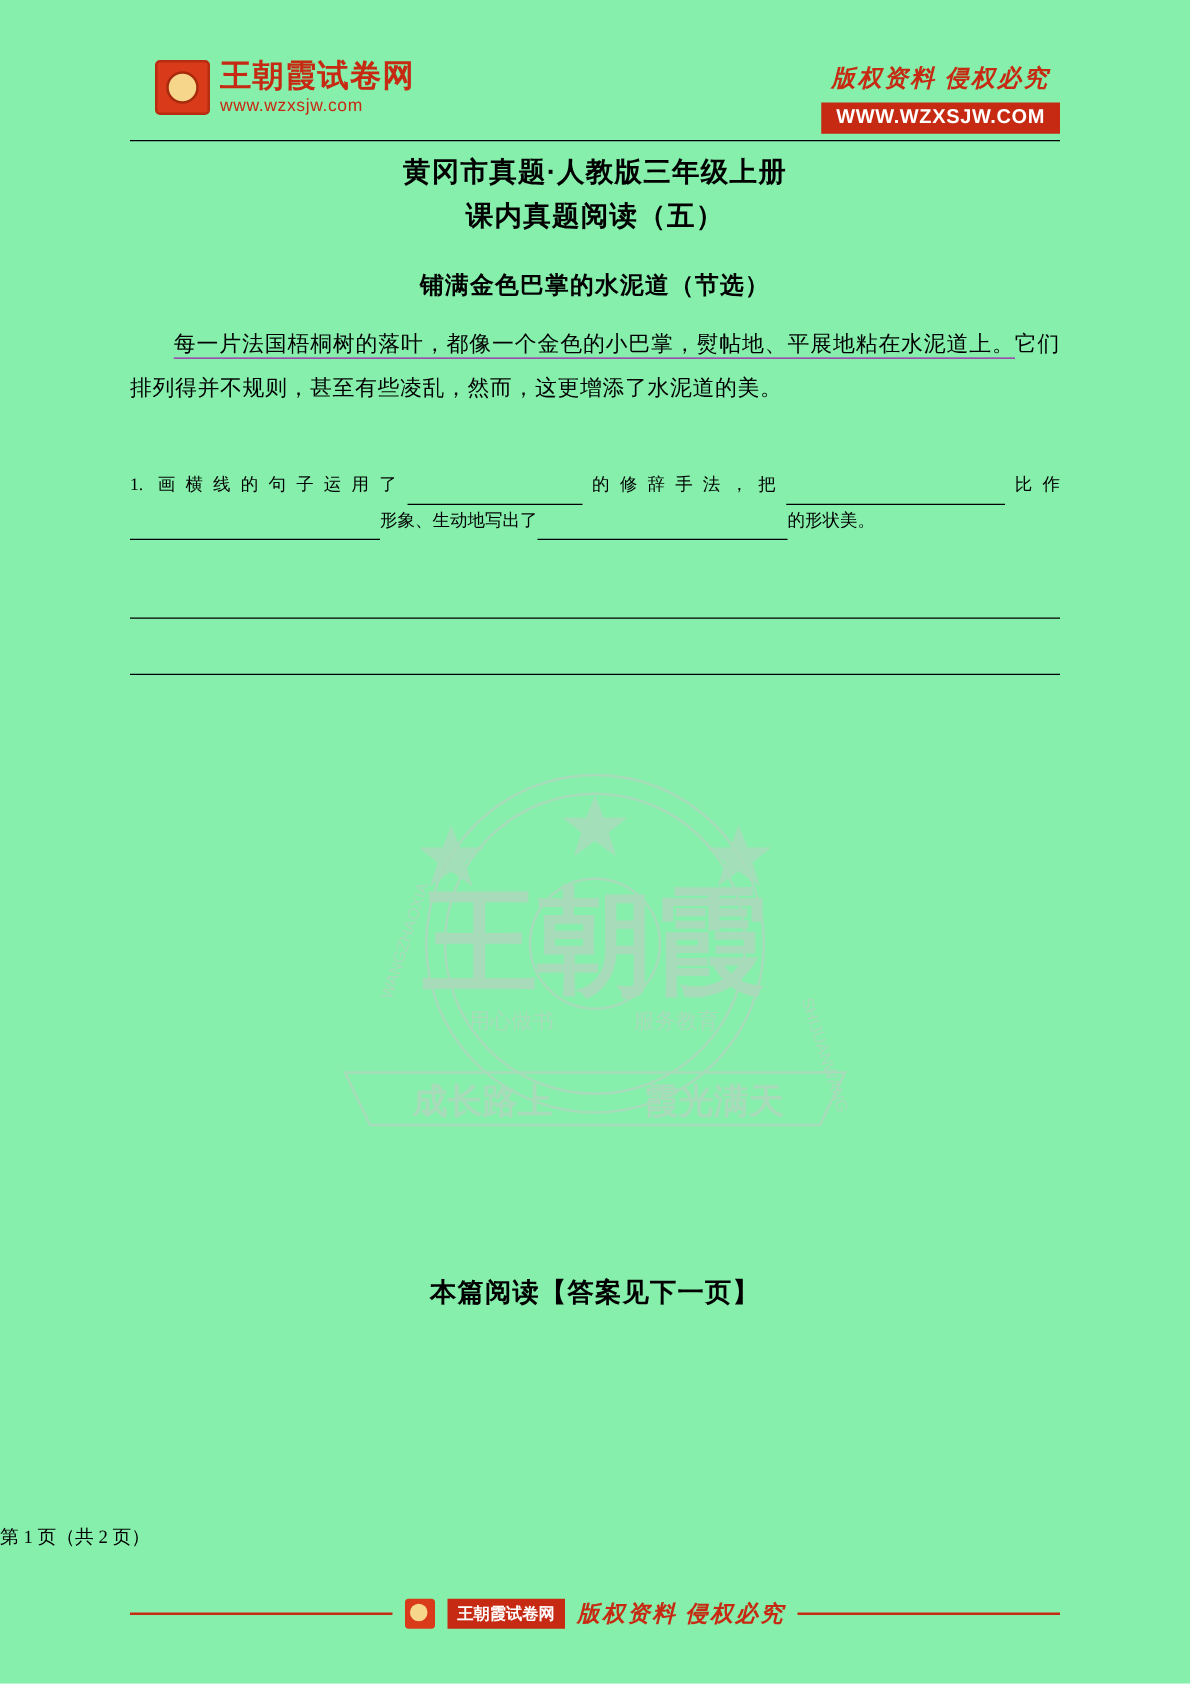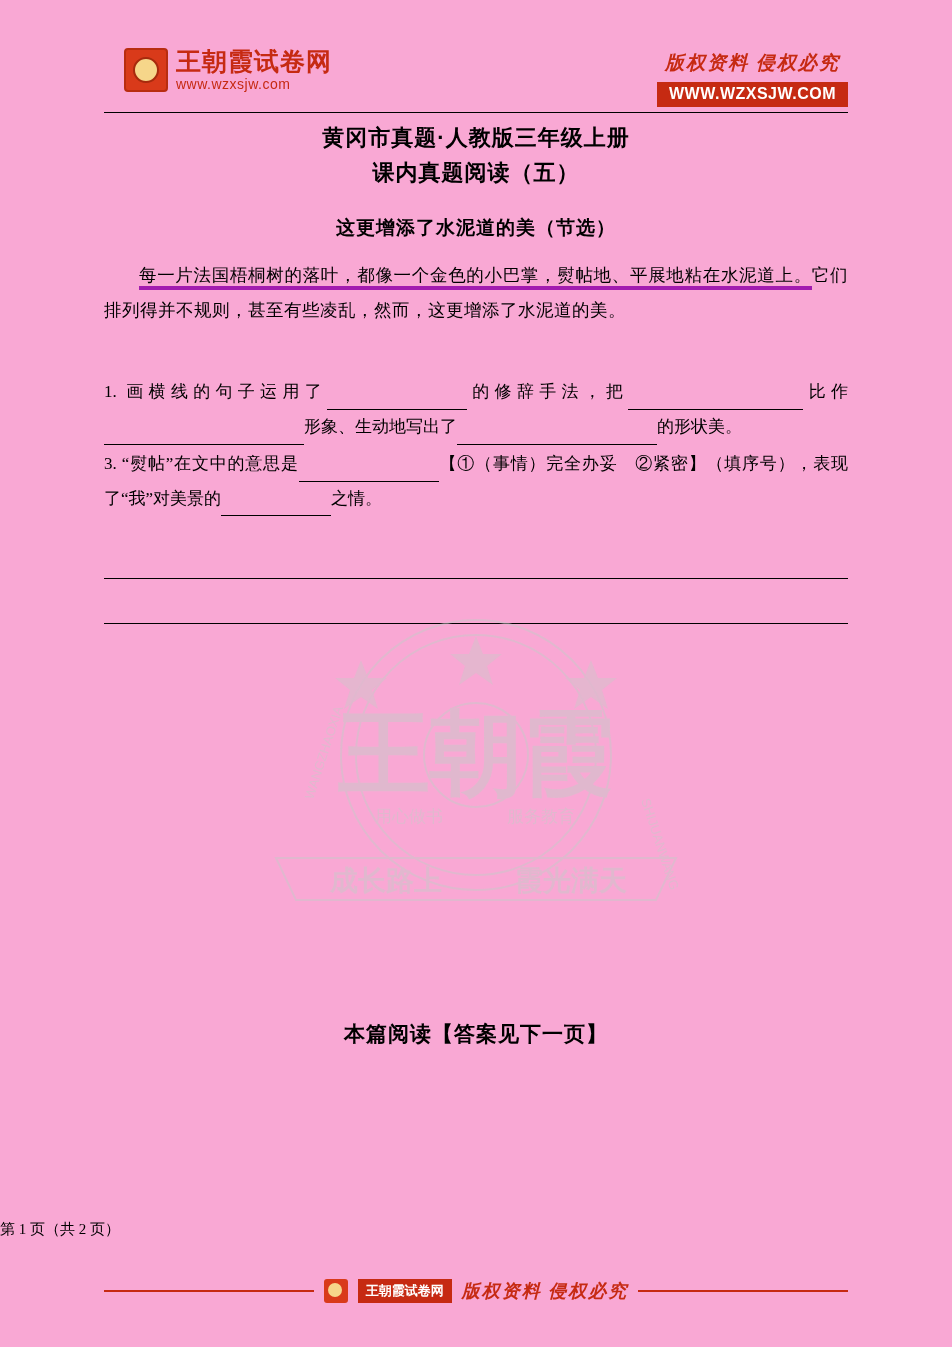--- a/index.html
+++ b/index.html
@@ -9,21 +9,21 @@
   }
   body {
     font-family: "Liberation Serif", "DejaVu Serif", serif;
     color: #000000;
   }
   .page {
     position: relative;
     width: 952px;
     height: 1347px;
     margin: 0 auto;
-    background: #f9a8d4;
+    background: #86efac;
     overflow: hidden;
   }
 
   
   .header {
     position: absolute;
     top: 48px;
     left: 104px;
     right: 104px;
     height: 62px;
@@ -140,31 +140,31 @@
     width: 744px;
     font-size: 17.5px;
     line-height: 2.0;
     text-align: justify;
   }
   .passage {
     text-indent: 2em;
     letter-spacing: 0.5px;
   }
   .u {
-    border-bottom: 4px solid #a21caf;
+    border-bottom: 1px solid #a21caf;
     padding-bottom: 1px;
   }
 
   
   .questions {
     position: absolute;
     top: 375px;
     left: 104px;
     width: 744px;
-    font-size: 17px;
+    font-size: 14px;
     line-height: 2.05;
     text-align: justify;
   }
   .q {
     margin-bottom: 2px;
   }
   .blank {
     display: inline-block;
     border-bottom: 1px solid #000;
     vertical-align: bottom;
@@ -285,38 +285,34 @@
       <div class="header-slogan">版权资料  侵权必究</div>
       <div class="header-url-bar">WWW.WZXSJW.COM</div>
     </div>
   </div>
   <div class="header-rule"></div>
 
   <div class="doc-title">
     <div>黄冈市真题·人教版三年级上册</div>
     <div>课内真题阅读（五）</div>
   </div>
-  <div class="doc-subtitle">这更增添了水泥道的美（节选）</div>
+  <div class="doc-subtitle">铺满金色巴掌的水泥道（节选）</div>
 
   <div class="content">
     <div class="passage"><span class="u">每一片法国梧桐树的落叶，都像一个金色的小巴掌，熨帖地、平展地粘在水泥道上。</span><span>它们排列得并不规则，甚至有些凌乱，然而，这更增添了水泥道的美。</span></div>
   </div>
 
   <div class="questions">
 
     <div class="q">
       <span>1.</span>
       <span>画横线的句子运用了</span><span class="blank b-md"></span><span>的修辞手法，把</span><span class="blank b-lg"></span><span>比作</span><span class="blank b-xl"></span><span>形象、生动地写出了</span><span class="blank b-xl"></span><span>的形状美。</span>
     </div>
 
 
-    <div class="q">
-      <span>3.</span>
-      <span>“熨帖”在文中的意思是</span><span class="blank b-md"></span><span>【①（事情）完全办妥　②紧密】（填序号），表现了“我”对美景的</span><span class="blank b-sm"></span><span>之情。</span>
-    </div>
 
 
     <div class="answer-lines">
       <div class="answer-line"></div>
       <div class="answer-line"></div>
     </div>
   </div>
 
   <svg class="watermark" viewBox="0 0 470 330" xmlns="http://www.w3.org/2000/svg">
     <g fill="none" stroke="#c9c9c9" stroke-width="2">

